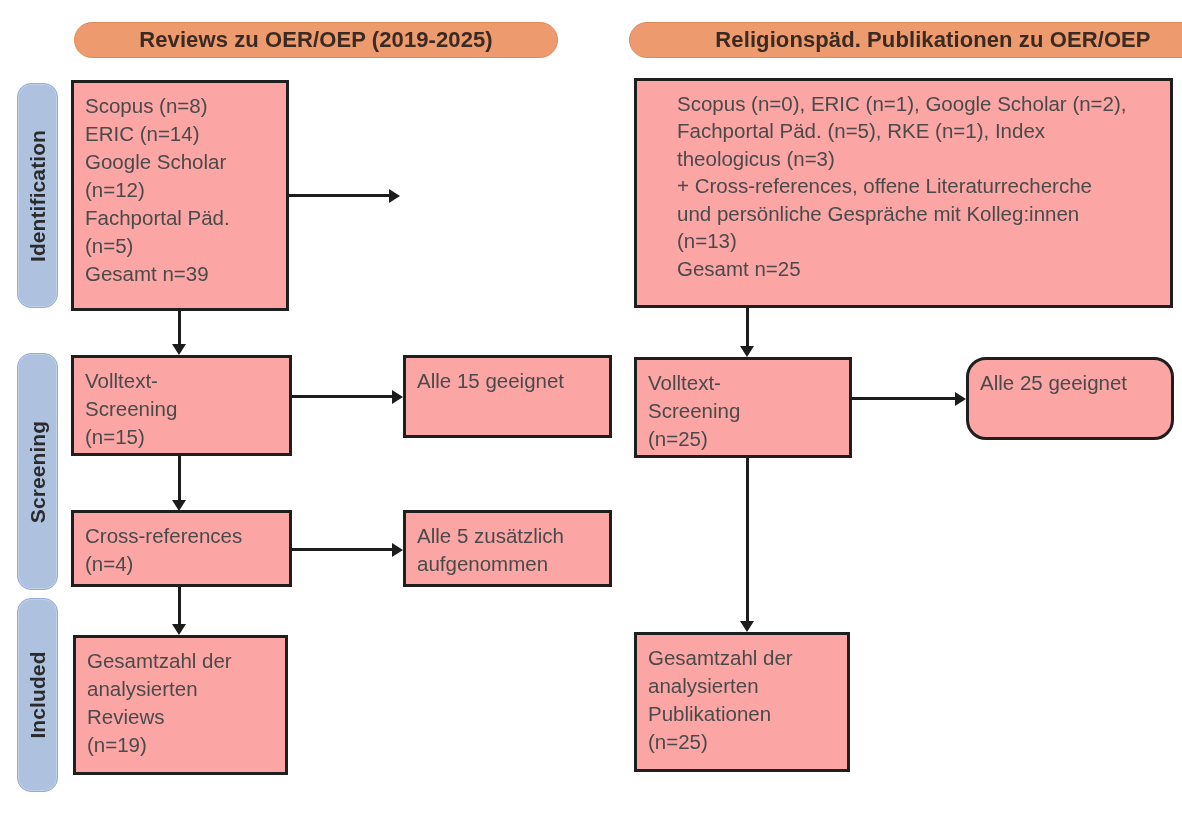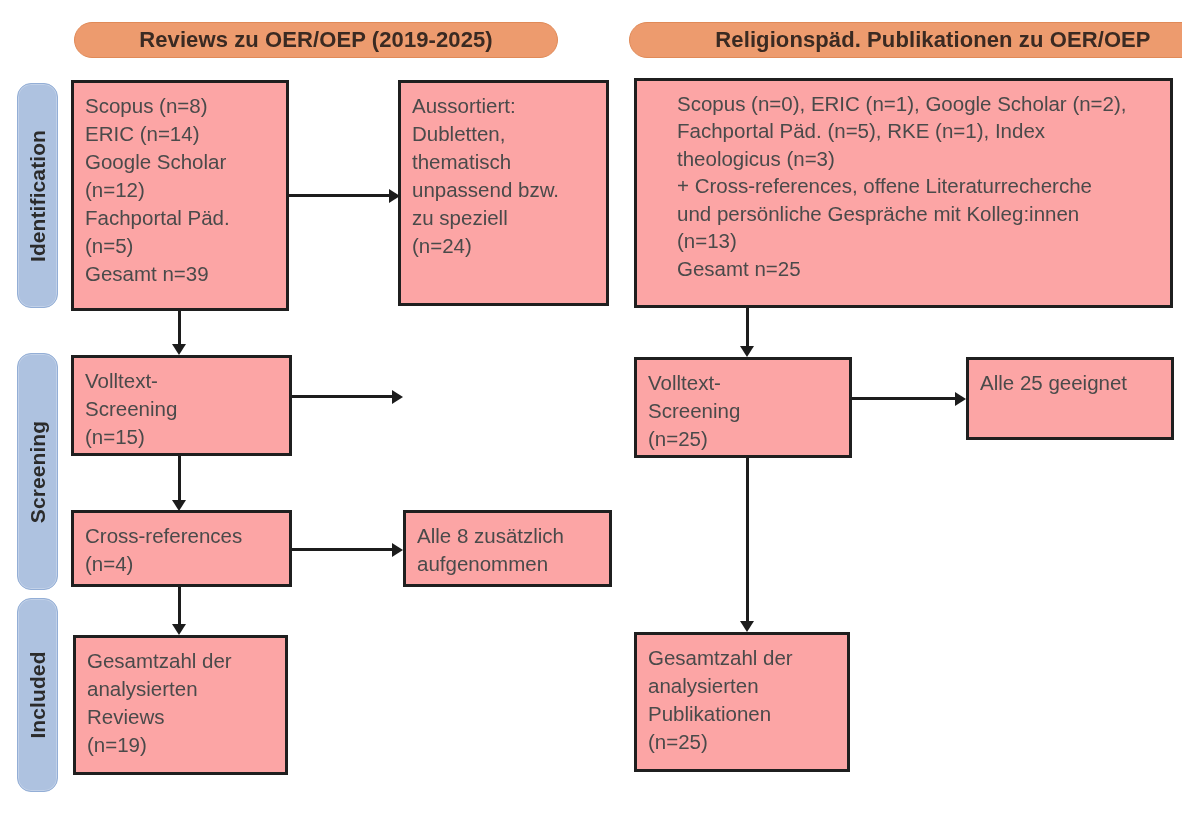--- a/index.html
+++ b/index.html
@@ -101,56 +101,51 @@
   </div>
 
   <div class="box" style="left:71px;top:80px;width:218px;height:231px;">Scopus (n=8)
 ERIC (n=14)
 Google Scholar
 (n=12)
 Fachportal Päd.
 (n=5)
 Gesamt n=39</div>
 
-  <div class="box" style="left:398px;top:80px;width:211px;height:226px;">Aussortiert:
-Dubletten,
-thematisch
-unpassend bzw.
-zu speziell
-(n=24)</div>
 
   <div class="box" style="left:71px;top:355px;width:221px;height:101px;">Volltext-
 Screening
 (n=15)</div>
 
+  <div class="box" style="left:403px;top:355px;width:209px;height:83px;">Alle 15 geeignet</div>
 
   <div class="box" style="left:71px;top:510px;width:221px;height:77px;">Cross-references
 (n=4)</div>
 
-  <div class="box" style="left:403px;top:510px;width:209px;height:77px;">Alle 8 zusätzlich
+  <div class="box" style="left:403px;top:510px;width:209px;height:77px;">Alle 5 zusätzlich
 aufgenommen</div>
 
   <div class="box" style="left:73px;top:635px;width:215px;height:140px;">Gesamtzahl der
 analysierten
 Reviews
 (n=19)</div>
 
   <div class="box tight" style="left:634px;top:78px;width:539px;height:230px;padding-left:40px;">Scopus (n=0), ERIC (n=1), Google Scholar (n=2),
 Fachportal Päd. (n=5), RKE (n=1), Index
 theologicus (n=3)
 + Cross-references, offene Literaturrecherche
 und persönliche Gespräche mit Kolleg:innen
 (n=13)
 Gesamt n=25</div>
 
   <div class="box" style="left:634px;top:357px;width:218px;height:101px;">Volltext-
 Screening
 (n=25)</div>
 
-  <div class="box" style="left:966px;top:357px;width:208px;height:83px;">Alle 25 geeignet</div>
+  <div class="box" style="left:966px;top:357px;width:208px;height:83px;border-radius:20px;">Alle 25 geeignet</div>
 
   <div class="box" style="left:634px;top:632px;width:216px;height:140px;">Gesamtzahl der
 analysierten
 Publikationen
 (n=25)</div>
 
   <div class="ln h" style="left:289px;top:194px;width:100px;"></div>
   <div class="arrow-r" style="left:389px;top:189px;"></div>
 
   <div class="ln v" style="left:178px;top:311px;height:33px;"></div>

